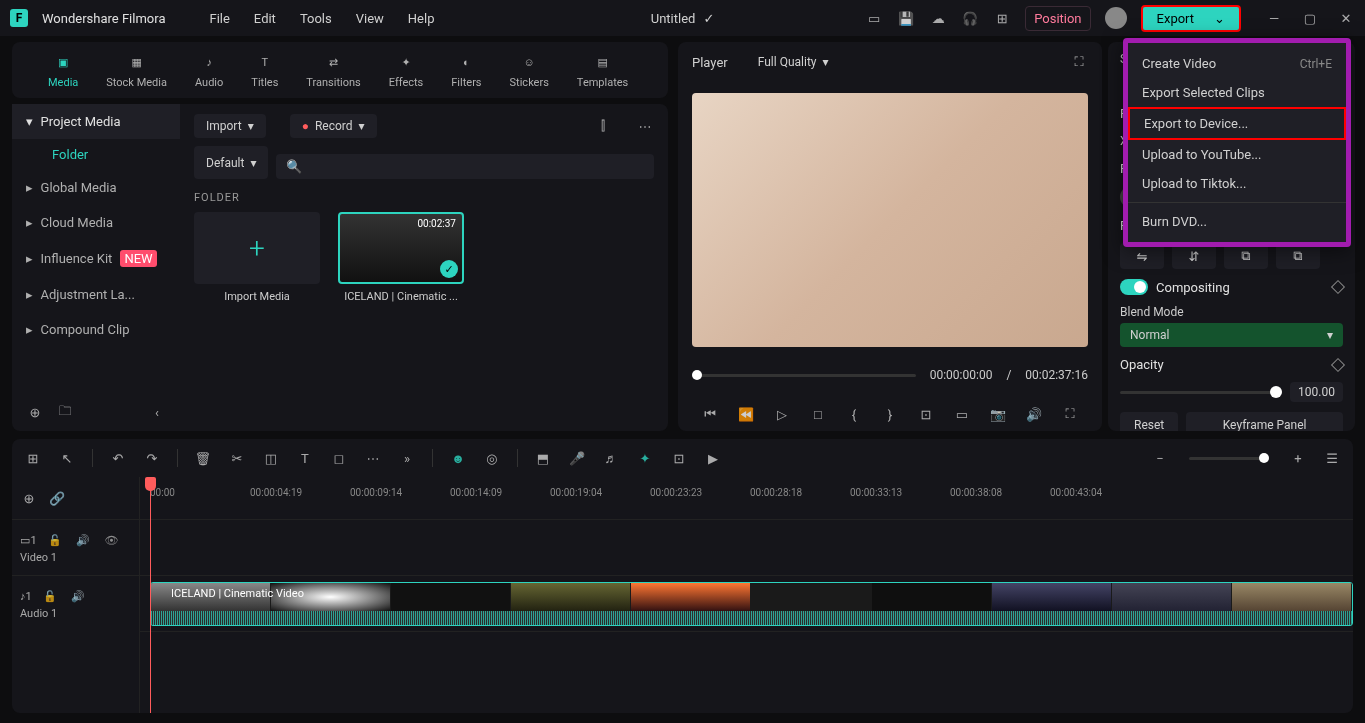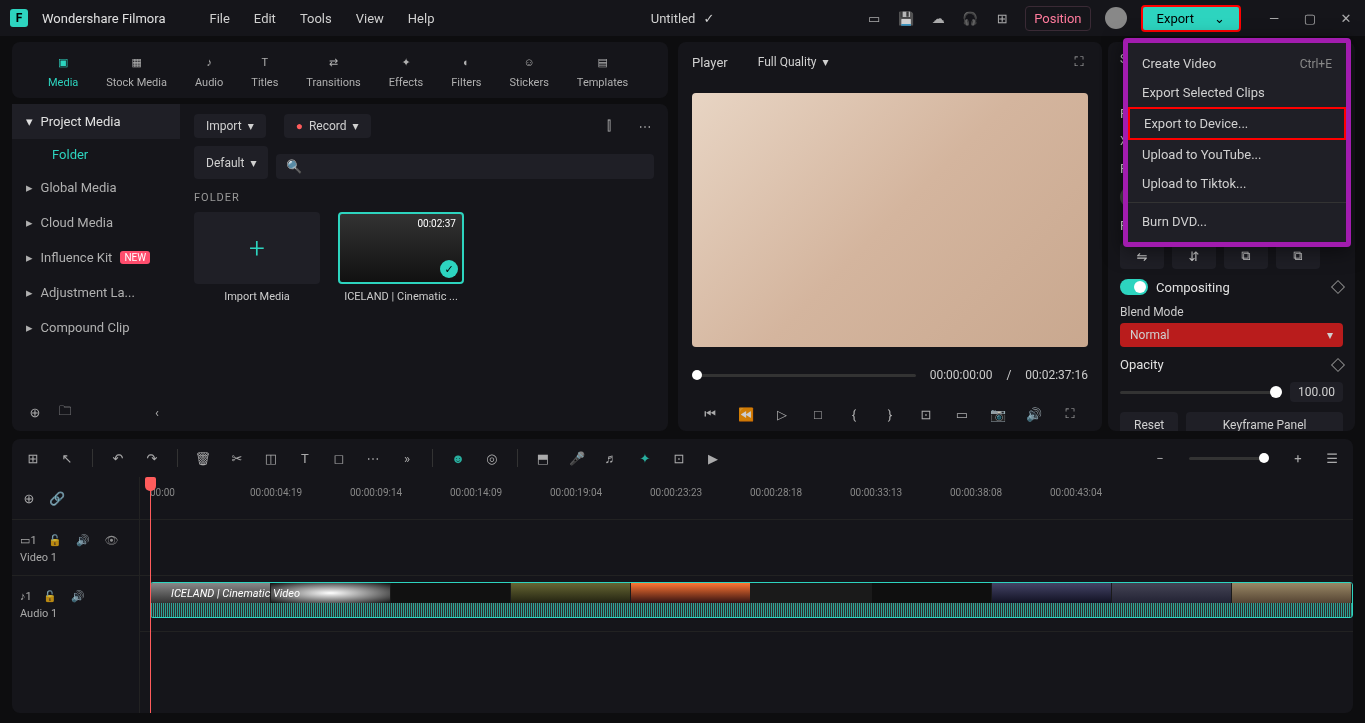--- a/index.html
+++ b/index.html
@@ -20,24 +20,24 @@
 .left-col { width:668px; display:flex; flex-direction:column; }
 .toolbar-tabs { height:56px; background:#15151a; display:flex; align-items:center; gap:4px; padding:0 24px; border-radius:8px; margin:6px 0 0 12px; }
 .tab-item { display:flex; flex-direction:column; align-items:center; gap:2px; padding:4px 12px; cursor:pointer; color:#b0b0b0; font-size:11px; }
 .tab-item.active { color:#2dd4bf; }
 .tab-icon { width:22px; height:22px; display:flex; align-items:center; justify-content:center; }
 .media-row { display:flex; flex:1; margin:6px 0 0 12px; gap:0; }
 .sidebar { width:168px; background:#15151a; border-radius:8px 0 0 8px; display:flex; flex-direction:column; }
 .sidebar-item { padding:10px 14px; display:flex; align-items:center; gap:8px; cursor:pointer; color:#b0b0b0; font-size:13px; }
 .sidebar-item.selected { background:#1f1f26; color:#e0e0e0; }
 .sidebar-sub { padding:8px 14px 8px 40px; color:#2dd4bf; font-size:13px; cursor:pointer; }
-.badge-new { background:#ff4d6d; color:#fff; font-size:10px; padding:1px 4px; border-radius:3px; }
+.badge-new { background:#ff4d6d; color:#fff; font-size:13px; padding:1px 4px; border-radius:3px; }
 .sidebar-foot { margin-top:auto; padding:10px 14px; display:flex; align-items:center; gap:12px; }
 .media-panel { flex:1; background:#15151a; border-radius:0 8px 8px 0; padding:10px 14px; display:flex; flex-direction:column; }
-.media-top { display:flex; align-items:center; gap:18px; }
+.media-top { display:flex; align-items:center; gap:24px; }
 .dd { background:#1f1f26; padding:5px 12px; border-radius:4px; display:flex; align-items:center; gap:6px; cursor:pointer; font-size:12px; }
 .search-wrap { flex:1; display:flex; align-items:center; background:#1f1f26; border-radius:4px; padding:5px 10px; gap:8px; margin-top:8px; }
 .search-wrap input { background:transparent; border:none; outline:none; color:#d0d0d0; flex:1; font-size:12px; }
 .folder-label { font-size:11px; color:#999; letter-spacing:1px; margin:12px 0 8px; }
 .media-grid { display:flex; gap:18px; }
 .media-card { width:126px; display:flex; flex-direction:column; align-items:center; gap:6px; }
 .thumb { width:126px; height:72px; background:#1f1f26; border-radius:4px; display:flex; align-items:center; justify-content:center; position:relative; }
 .thumb.selected { border:2px solid #2dd4bf; }
 .thumb .dur { position:absolute; top:4px; right:6px; font-size:10px; color:#fff; }
 .thumb .check { position:absolute; bottom:4px; right:4px; width:18px; height:18px; background:#2dd4bf; border-radius:50%; display:flex; align-items:center; justify-content:center; color:#000; font-size:11px; }
@@ -55,42 +55,42 @@
 .props-panel { width:247px; background:#15151a; border-radius:8px; margin:6px 10px 0 0; padding:10px 12px; display:flex; flex-direction:column; gap:10px; overflow:hidden; position:relative; }
 .prop-row { display:flex; align-items:center; gap:8px; font-size:12px; }
 .prop-row .lbl { color:#ccc; }
 .num-input { background:#1f1f26; border-radius:4px; padding:3px 8px; font-size:12px; color:#d0d0d0; min-width:60px; text-align:left; }
 .unit { font-size:11px; color:#888; }
 .section-hdr { display:flex; align-items:center; gap:8px; font-size:13px; color:#e0e0e0; }
 .toggle { width:28px; height:16px; background:#2dd4bf; border-radius:8px; position:relative; }
 .toggle::after { content:""; width:12px; height:12px; background:#fff; border-radius:50%; position:absolute; top:2px; right:2px; }
 .flip-btns { display:flex; gap:8px; }
 .flip-btn { width:44px; height:26px; background:#1f1f26; border-radius:4px; display:flex; align-items:center; justify-content:center; cursor:pointer; }
-.sel { background:#b91c1c; padding:5px 10px; border-radius:4px; display:flex; align-items:center; justify-content:space-between; cursor:pointer; }
+.sel { background:#14532d; padding:5px 10px; border-radius:4px; display:flex; align-items:center; justify-content:space-between; cursor:pointer; }
 .slider-track { flex:1; height:3px; background:#333; border-radius:2px; position:relative; }
 .slider-thumb { width:12px; height:12px; background:#fff; border-radius:50%; position:absolute; right:0; top:-5px; }
 .panel-foot { display:flex; gap:8px; margin-top:auto; }
 .btn { background:#1f1f26; padding:6px 14px; border-radius:4px; font-size:12px; cursor:pointer; text-align:center; }
 .btn.wide { flex:1; }
 .timeline-toolbar { height:38px; background:#15151a; margin:8px 12px 0; border-radius:8px 8px 0 0; display:flex; align-items:center; padding:0 12px; gap:16px; }
 .tl-sep { width:1px; height:18px; background:#333; }
 .zoom-slider { width:80px; height:3px; background:#333; border-radius:2px; position:relative; margin:0 4px; }
 .zoom-thumb { width:10px; height:10px; background:#fff; border-radius:50%; position:absolute; right:0; top:-4px; }
 .timeline { background:#15151a; margin:0 12px 8px; border-radius:0 0 8px 8px; display:flex; height:236px; }
 .tl-left { width:128px; display:flex; flex-direction:column; border-right:1px solid #222; }
 .tl-head-left { height:42px; display:flex; align-items:center; padding:0 8px; gap:10px; }
 .track-head { height:56px; display:flex; flex-direction:column; justify-content:center; padding:4px 8px; gap:2px; font-size:11px; color:#aaa; border-top:1px solid #222; }
 .track-icons { display:flex; gap:10px; align-items:center; }
 .tl-right { flex:1; overflow:hidden; position:relative; }
 .ruler { height:42px; display:flex; align-items:center; position:relative; font-size:10px; color:#888; }
 .ruler-tick { position:absolute; top:10px; }
 .playhead { position:absolute; left:10px; top:0; bottom:0; width:1px; background:#ff5c5c; z-index:5; }
 .playhead::before { content:""; position:absolute; top:0; left:-5px; width:11px; height:14px; background:#ff5c5c; border-radius:2px 2px 5px 5px; }
 .track-lane { height:56px; border-top:1px solid #222; position:relative; }
-.clip { position:absolute; left:10px; right:0; top:6px; height:36px; background:linear-gradient(#3a3a3a,#2a2a2a); border:1px solid #2dd4bf; border-radius:3px; overflow:hidden;font-style:italic; }
+.clip { position:absolute; left:10px; right:0; top:6px; height:44px; background:linear-gradient(#3a3a3a,#2a2a2a); border:1px solid #2dd4bf; border-radius:3px; overflow:hidden; }
 .clip-label { position:absolute; top:4px; left:20px; font-size:11px; color:#fff; z-index:2; }
 .clip-wave { position:absolute; bottom:0; left:0; right:0; height:14px; background:repeating-linear-gradient(90deg,#2dd4bf 0 1px,transparent 1px 2px); opacity:.7; }
 .export-menu { position:absolute; top:38px; right:14px; width:228px; background:#1f1f26; border:5px solid #a21caf; border-radius:4px; z-index:100; padding:6px 0; box-shadow:0 4px 20px rgba(0,0,0,.5); }
 .export-menu-item { padding:7px 14px; font-size:13px; color:#d0d0d0; cursor:pointer; display:flex; justify-content:space-between; align-items:center; }
 .export-menu-item.hl { border:2px solid #ff0000; }
 .export-menu-sep { height:1px; background:#333; margin:4px 0; }
 .shortcut { color:#888; font-size:12px; }
 .diamond { width:10px; height:10px; border:1px solid #888; transform:rotate(45deg); }
 .thumb-strip { position:absolute; top:0; left:0; right:0; bottom:14px; display:flex; }
 .thumb-strip div { flex:1; background:#2a2a2a; border-right:1px solid #1a1a1a; }

